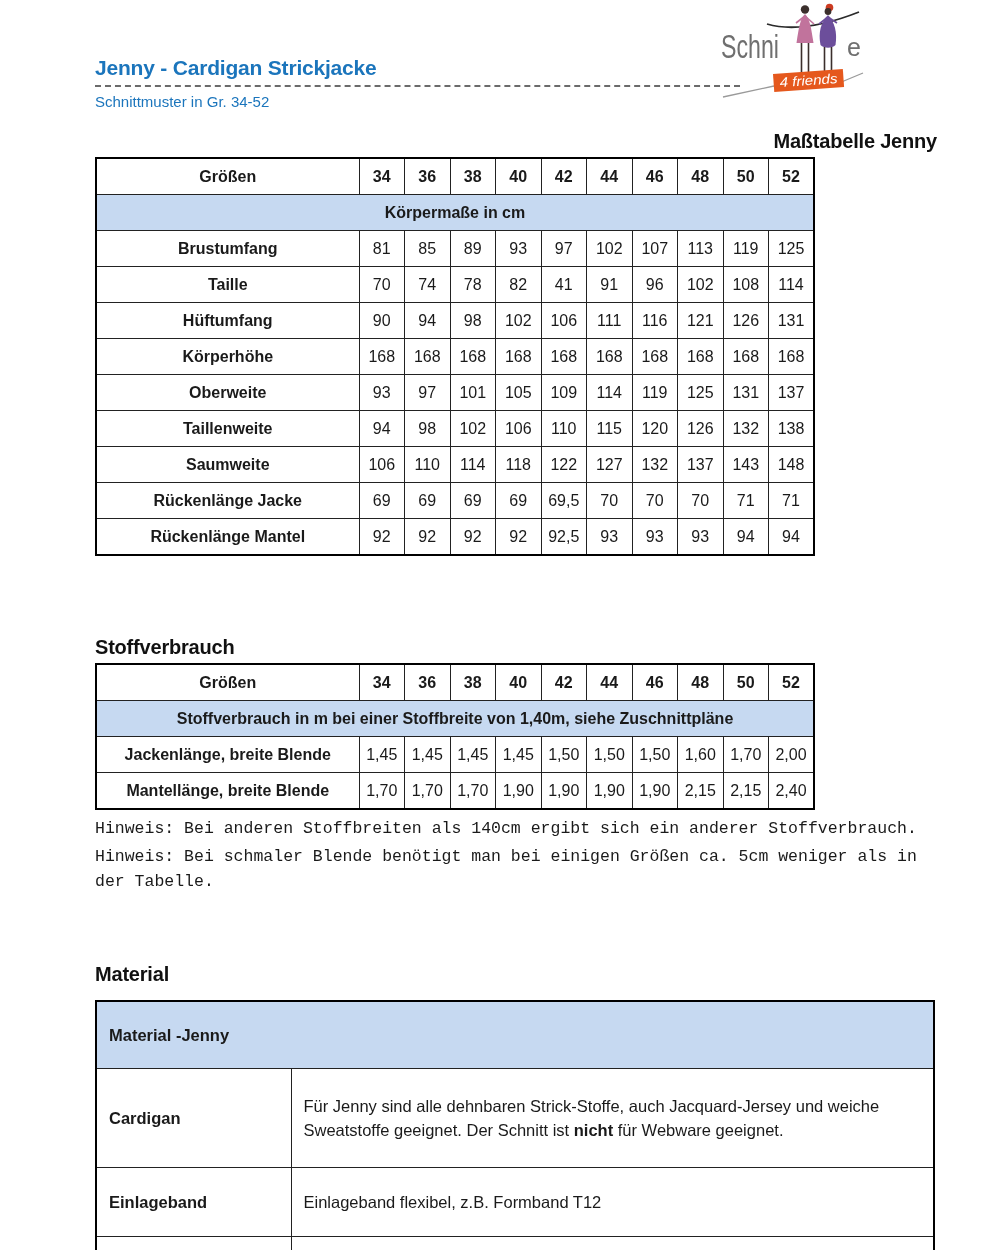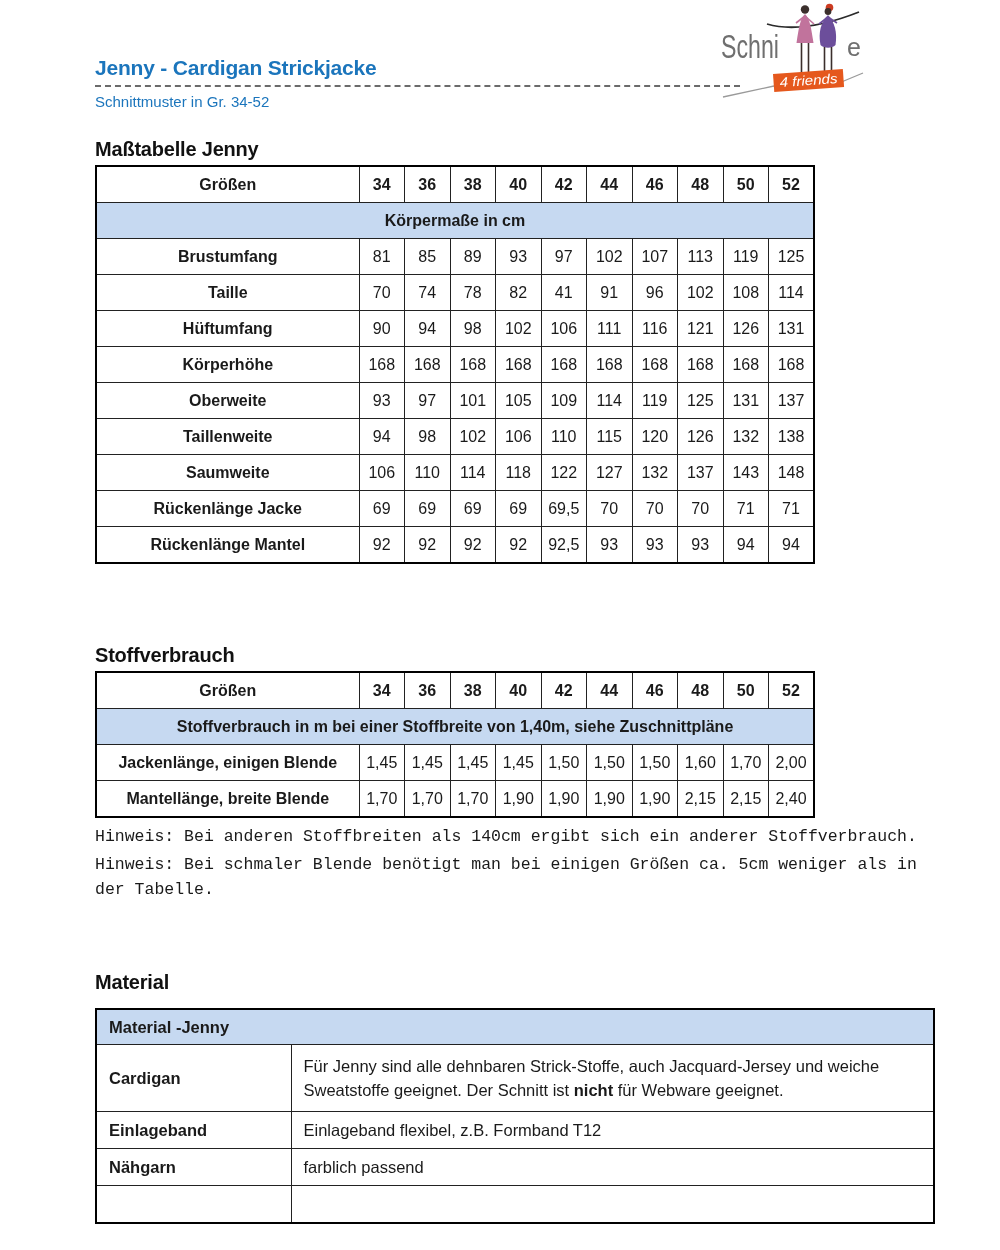--- a/index.html
+++ b/index.html
@@ -5,32 +5,32 @@
   html,body{margin:0;padding:0;}
   body{
     width:1000px;height:1250px;background:#ffffff;overflow:hidden;position:relative;
     font-family:"Liberation Sans",sans-serif;color:#1a1a1a;
   }
   .content{position:absolute;left:95px;top:0;width:842px;}
   .page-title{margin-top:56px;font-size:21px;font-weight:bold;color:#1b75bc;letter-spacing:-0.2px;}
   .title-divider{width:645px;border-bottom:2px dashed #6b6b6b;margin-top:5px;}
   .page-subtitle{font-size:15px;color:#1b75bc;margin-top:6px;}
   h2.sec{font-size:20px;font-weight:bold;color:#111;margin:0;letter-spacing:-0.2px;}
-  #mass-heading{margin-top:28px;}
+  #mass-heading{margin-top:20px;text-align:right;}
   #stoff-heading{margin-top:80px;}
   #material-heading{margin-top:68px;}
   table.grid{border-collapse:collapse;width:720px;table-layout:fixed;margin-top:4px;border:2px solid #000;}
   table.grid td{border:1.5px solid #222;text-align:center;vertical-align:middle;font-size:16px;height:35px;padding:0 2px;}
   table.grid td.lbl{font-weight:bold;}
   table.grid td.size{font-weight:bold;}
   table.grid td.band{background:#c6d9f1;font-weight:bold;}
   .notes{margin-top:6px;}
   .notes p{margin:2px 0;font-size:16.5px;line-height:1.55;font-family:Liberation Mono, monospace;}
   table.mat{border-collapse:collapse;width:840px;table-layout:fixed;margin-top:14px;border:2px solid #000;}
-  table.mat td{border:1.5px solid #222;text-align:left;vertical-align:middle;font-size:16.5px;padding:5px 12px;line-height:1.5;}
+  table.mat td{border:1.5px solid #222;text-align:left;vertical-align:middle;font-size:16.5px;padding:21px 12px;line-height:1.5;}
   table.mat td.mlbl{font-weight:bold;}
   table.mat td.mhead{background:#c6d9f1;font-weight:bold;height:24px;}
   table.mat tr.tall td{height:56px;}
   table.mat tr.std td{height:26px;}
   table.mat tr.empty td{height:26px;}
   .hl{font-weight:bold;}
   .logo{position:absolute;left:711px;top:0px;width:160px;height:108px;}
 </style>
 </head>
 <body>
@@ -226,21 +226,21 @@
       <td class="size">44</td>
       <td class="size">46</td>
       <td class="size">48</td>
       <td class="size">50</td>
       <td class="size">52</td>
     </tr>
     <tr>
           <td class="band" colspan="11">Stoffverbrauch in m bei einer Stoffbreite von 1,40m, siehe Zuschnittpläne</td>
         </tr>
     <tr>
-      <td class="lbl">Jackenlänge, einigen Blende</td>
+      <td class="lbl">Jackenlänge, breite Blende</td>
       <td>1,45</td>
       <td>1,45</td>
       <td>1,45</td>
       <td>1,45</td>
       <td>1,50</td>
       <td>1,50</td>
       <td>1,50</td>
       <td>1,60</td>
       <td>1,70</td>
       <td>2,00</td>

